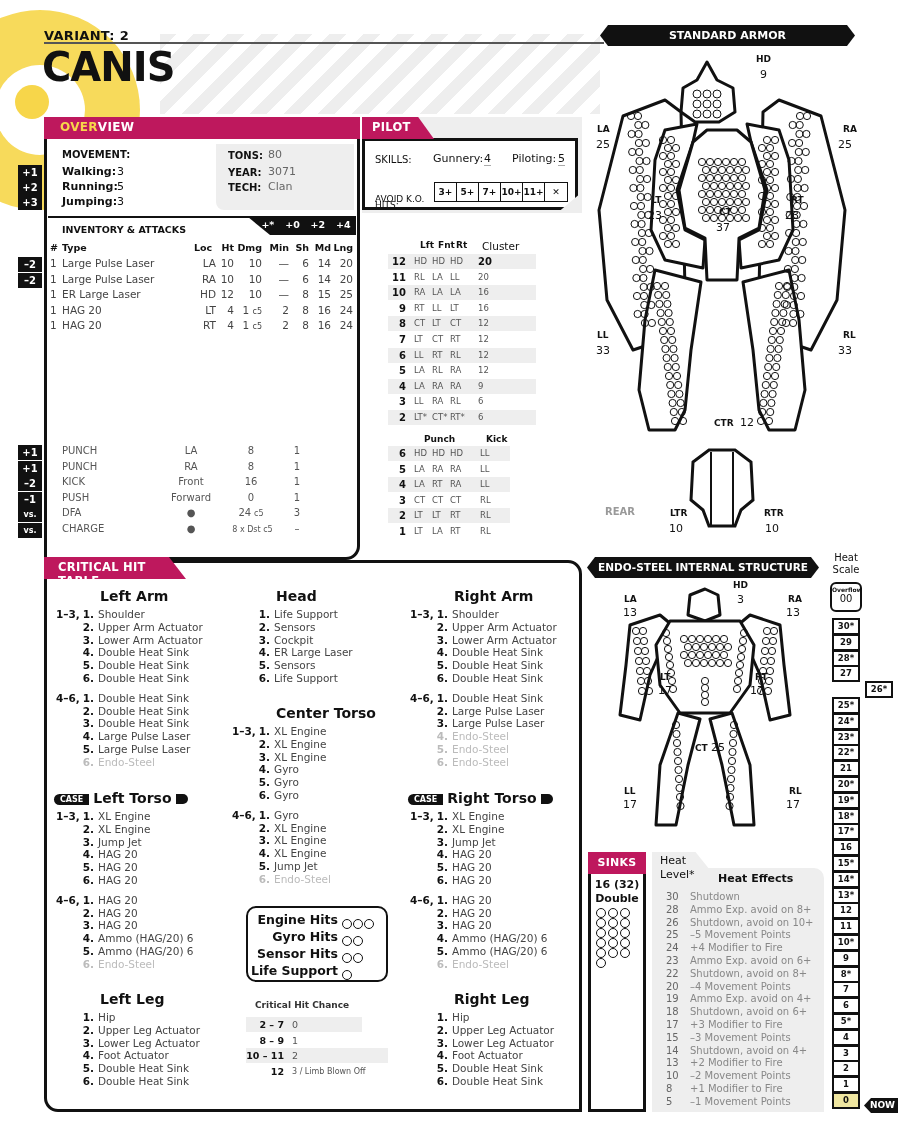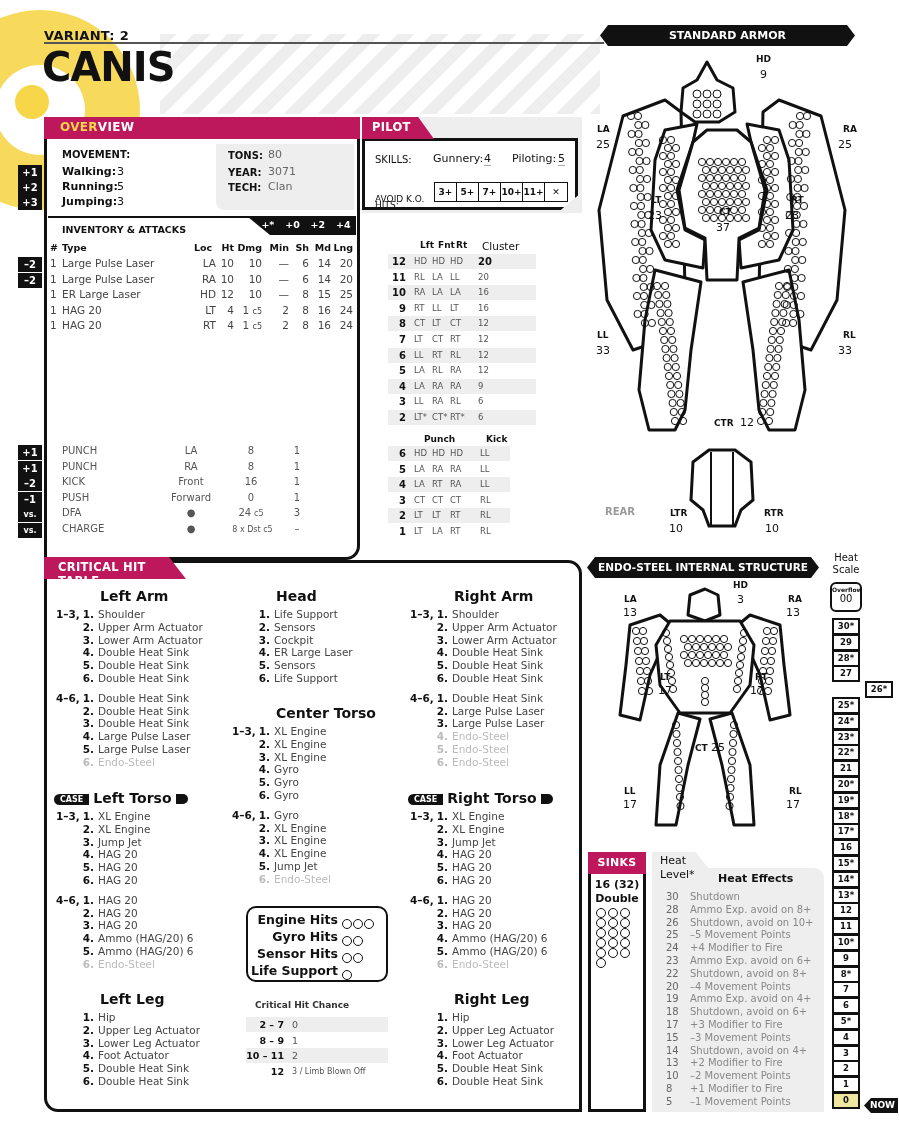--- a/index.html
+++ b/index.html
@@ -312,21 +312,21 @@
     <div class="abs" style="left:250px;top:929px;width:88px;text-align:right;font-size:12.5px;font-weight:bold">Gyro Hits</div>
     <div class="abs" style="left:342px;top:931px;"><span class="circ"></span><span class="circ"></span></div>
     <div class="abs" style="left:250px;top:946px;width:88px;text-align:right;font-size:12.5px;font-weight:bold">Sensor Hits</div>
     <div class="abs" style="left:342px;top:948px;"><span class="circ"></span><span class="circ"></span></div>
     <div class="abs" style="left:250px;top:963px;width:88px;text-align:right;font-size:12.5px;font-weight:bold">Life Support</div>
     <div class="abs" style="left:342px;top:965px;"><span class="circ"></span></div>
   </div>
 
 <div class="abs t9" style="left:255px;top:1000px;font-weight:bold;color:#333;">Critical Hit Chance</div>
 <div id="chance">
-    <div class="abs" style="background:#eee;left:246px;top:1017px;width:142px;height:15px;display:flex;font-size:9.5px;line-height:15px">
+    <div class="abs" style="background:#eee;left:246px;top:1017px;width:116px;height:15px;display:flex;font-size:9.5px;line-height:15px">
       <span style="width:46px;text-align:right;padding-right:8px;font-weight:bold">2 – 7</span>
       <span style="color:#555">0</span>
     </div>
     <div class="abs" style="left:246px;top:1032.5px;width:142px;height:15px;display:flex;font-size:9.5px;line-height:15px">
       <span style="width:46px;text-align:right;padding-right:8px;font-weight:bold">8 – 9</span>
       <span style="color:#555">1</span>
     </div>
     <div class="abs" style="background:#eee;left:246px;top:1048px;width:142px;height:15px;display:flex;font-size:9.5px;line-height:15px">
       <span style="width:46px;text-align:right;padding-right:8px;font-weight:bold">10 – 11</span>
       <span style="color:#555">2</span>

